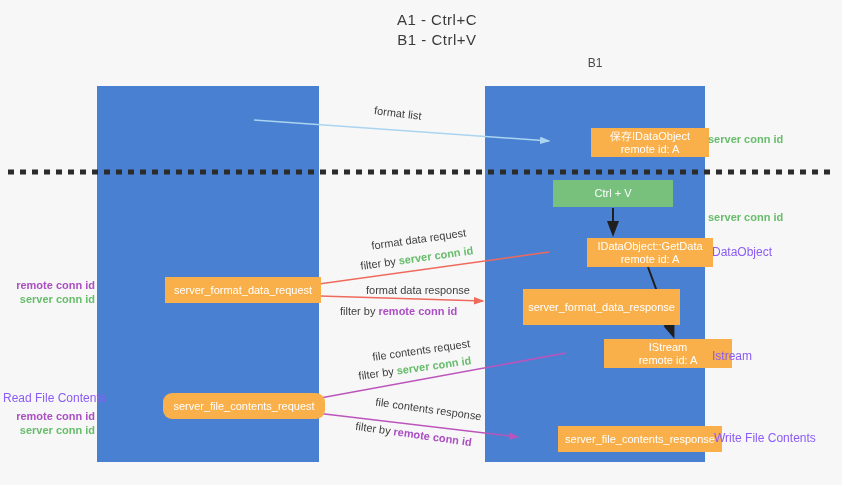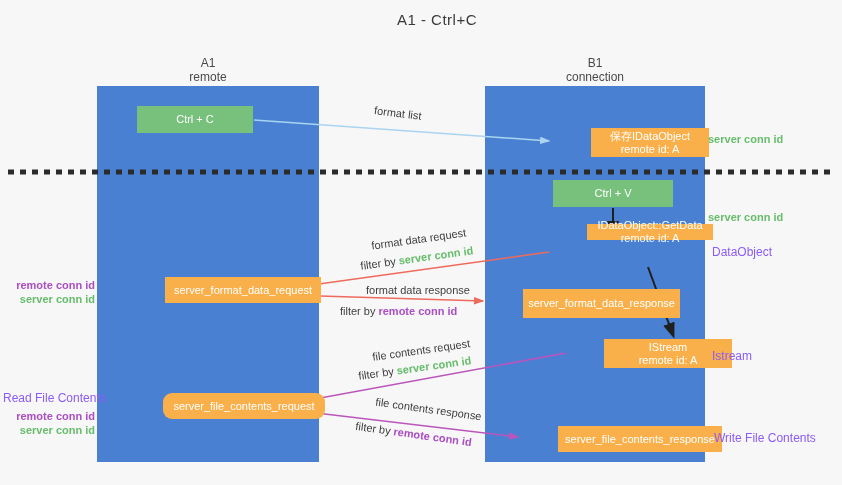--- a/index.html
+++ b/index.html
@@ -57,23 +57,23 @@
     display: flex;
     flex-direction: column;
     justify-content: center;
     line-height: 13px;
   }
   .node.green  { background: #77c17d; }
   .node.orange { background: #f9b04b; margin-left: 36px; }
   #node-ctrl-c          { left: 137px; top: 106px; width: 116px; height: 27px; }
   #node-save-idataobj   { left: 555px; top: 128px; width: 118px; height: 29px; }
   #node-ctrl-v          { left: 553px; top: 180px; width: 120px; height: 27px; }
-  #node-getdata         { left: 551px; top: 224px; width: 126px; height: 16px; }
+  #node-getdata         { left: 551px; top: 238px; width: 126px; height: 29px; }
   #node-format-request  { left: 129px; top: 277px; width: 156px; height: 26px; }
-  #node-format-response { left: 487px; top: 289px; width: 157px; height: 29px; justify-content: center; }
+  #node-format-response { left: 487px; top: 289px; width: 157px; height: 36px; justify-content: center; }
   #node-istream         { left: 568px; top: 339px; width: 128px; height: 29px; }
   #node-file-request    { left: 127px; top: 393px; width: 162px; height: 26px; border-radius: 9px; }
   #node-file-response   { left: 522px; top: 426px; width: 164px; height: 26px; }
   .edge-label {
     position: absolute;
     font-size: 11px;
     color: #3f3f3f;
     white-space: nowrap;
     z-index: 3;
   }
@@ -114,29 +114,25 @@
   #left-ids-top    { top: 278px; }
   #left-ids-bottom { top: 409px; }
 </style>
 </head>
 <body>
 
 <div id="canvas">
 
   <div class="title">
     <div>A1 - Ctrl+C</div>
-  </div>
-
-  <div class="lane-header" id="lane-header-left">
-    <div>A1</div>
-    <div>remote</div>
-  </div>
+    <div>B1 - Ctrl+V</div>
+  </div>
+
   <div class="lane-header" id="lane-header-right">
     <div>B1</div>
-    <div>connection</div>
   </div>
 
   <div class="lane" id="lane-left"></div>
   <div class="lane" id="lane-right"></div>
 
   <svg class="overlay" viewBox="0 0 842 485">
     <defs>
       <marker id="mk-blue" markerWidth="8" markerHeight="7" refX="6" refY="2.5" orient="auto">
         <path d="M0,0 L7,2.5 L0,5 z" fill="#aad4f0"></path>
       </marker>
@@ -153,23 +149,20 @@
     <line x1="8" y1="172" x2="836" y2="172" stroke="#2b2b2b" stroke-width="5" stroke-dasharray="6 6"></line>
     <line x1="254" y1="120" x2="549" y2="141" stroke="#aad4f0" stroke-width="1.5" marker-end="url(#mk-blue)"></line>
     <line x1="613" y1="208" x2="613" y2="233" stroke="#1f1f1f" stroke-width="2" marker-end="url(#mk-black)"></line>
     <line x1="549" y1="252" x2="290" y2="288" stroke="#ee6a5c" stroke-width="1.5" marker-end="url(#mk-red)"></line>
     <line x1="287" y1="295" x2="483" y2="301" stroke="#ee6a5c" stroke-width="1.5" marker-end="url(#mk-red)"></line>
     <line x1="648" y1="267" x2="673" y2="335" stroke="#1f1f1f" stroke-width="2" marker-end="url(#mk-black)"></line>
     <line x1="566" y1="353" x2="293" y2="403" stroke="#bb55bb" stroke-width="1.5" marker-end="url(#mk-magenta)"></line>
     <line x1="291" y1="410" x2="518" y2="437" stroke="#bb55bb" stroke-width="1.5" marker-end="url(#mk-magenta)"></line>
   </svg>
 
-  <div class="node green" id="node-ctrl-c">
-    <div>Ctrl + C</div>
-  </div>
 
   <div class="node orange" id="node-save-idataobj">
     <div>保存IDataObject</div>
     <div>remote id: A</div>
   </div>
 
   <div class="node green" id="node-ctrl-v">
     <div>Ctrl + V</div>
   </div>
 

